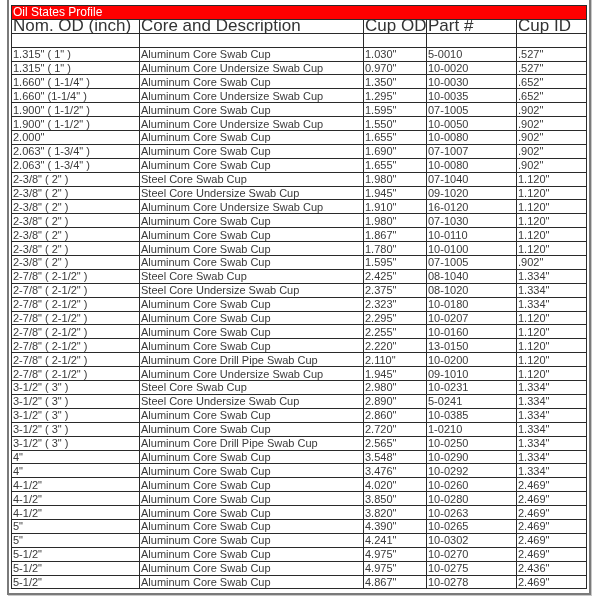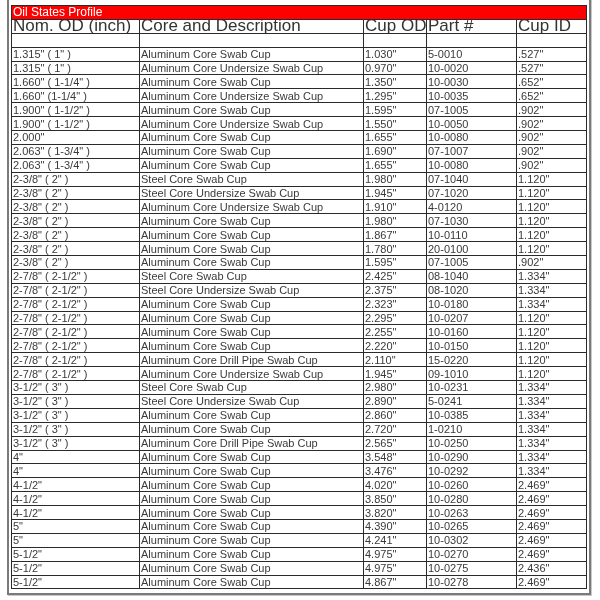--- a/index.html
+++ b/index.html
@@ -167,49 +167,49 @@
           <td>2-3/8" ( 2" )</td>
           <td>Steel Core Swab Cup</td>
           <td>1.980"</td>
           <td>07-1040</td>
           <td>1.120"</td>
         </tr>
         <tr>
           <td>2-3/8" ( 2" )</td>
           <td>Steel Core Undersize Swab Cup</td>
           <td>1.945"</td>
-          <td>07-1020</td>
+          <td>09-1020</td>
           <td>1.120"</td>
         </tr>
         <tr>
           <td>2-3/8" ( 2" )</td>
           <td>Aluminum Core Undersize Swab Cup</td>
           <td>1.910"</td>
-          <td>4-0120</td>
+          <td>16-0120</td>
           <td>1.120"</td>
         </tr>
         <tr>
           <td>2-3/8" ( 2" )</td>
           <td>Aluminum Core Swab Cup</td>
           <td>1.980"</td>
           <td>07-1030</td>
           <td>1.120"</td>
         </tr>
         <tr>
           <td>2-3/8" ( 2" )</td>
           <td>Aluminum Core Swab Cup</td>
           <td>1.867"</td>
           <td>10-0110</td>
           <td>1.120"</td>
         </tr>
         <tr>
           <td>2-3/8" ( 2" )</td>
           <td>Aluminum Core Swab Cup</td>
           <td>1.780"</td>
-          <td>20-0100</td>
+          <td>10-0100</td>
           <td>1.120"</td>
         </tr>
         <tr>
           <td>2-3/8" ( 2" )</td>
           <td>Aluminum Core Swab Cup</td>
           <td>1.595"</td>
           <td>07-1005</td>
           <td>.902"</td>
         </tr>
         <tr>
@@ -244,28 +244,28 @@
           <td>2-7/8" ( 2-1/2" )</td>
           <td>Aluminum Core Swab Cup</td>
           <td>2.255"</td>
           <td>10-0160</td>
           <td>1.120"</td>
         </tr>
         <tr>
           <td>2-7/8" ( 2-1/2" )</td>
           <td>Aluminum Core Swab Cup</td>
           <td>2.220"</td>
-          <td>10-0150</td>
+          <td>13-0150</td>
           <td>1.120"</td>
         </tr>
         <tr>
           <td>2-7/8" ( 2-1/2" )</td>
           <td>Aluminum Core Drill Pipe Swab Cup</td>
           <td>2.110"</td>
-          <td>15-0220</td>
+          <td>10-0200</td>
           <td>1.120"</td>
         </tr>
         <tr>
           <td>2-7/8" ( 2-1/2" )</td>
           <td>Aluminum Core Undersize Swab Cup</td>
           <td>1.945"</td>
           <td>09-1010</td>
           <td>1.120"</td>
         </tr>
         <tr>

